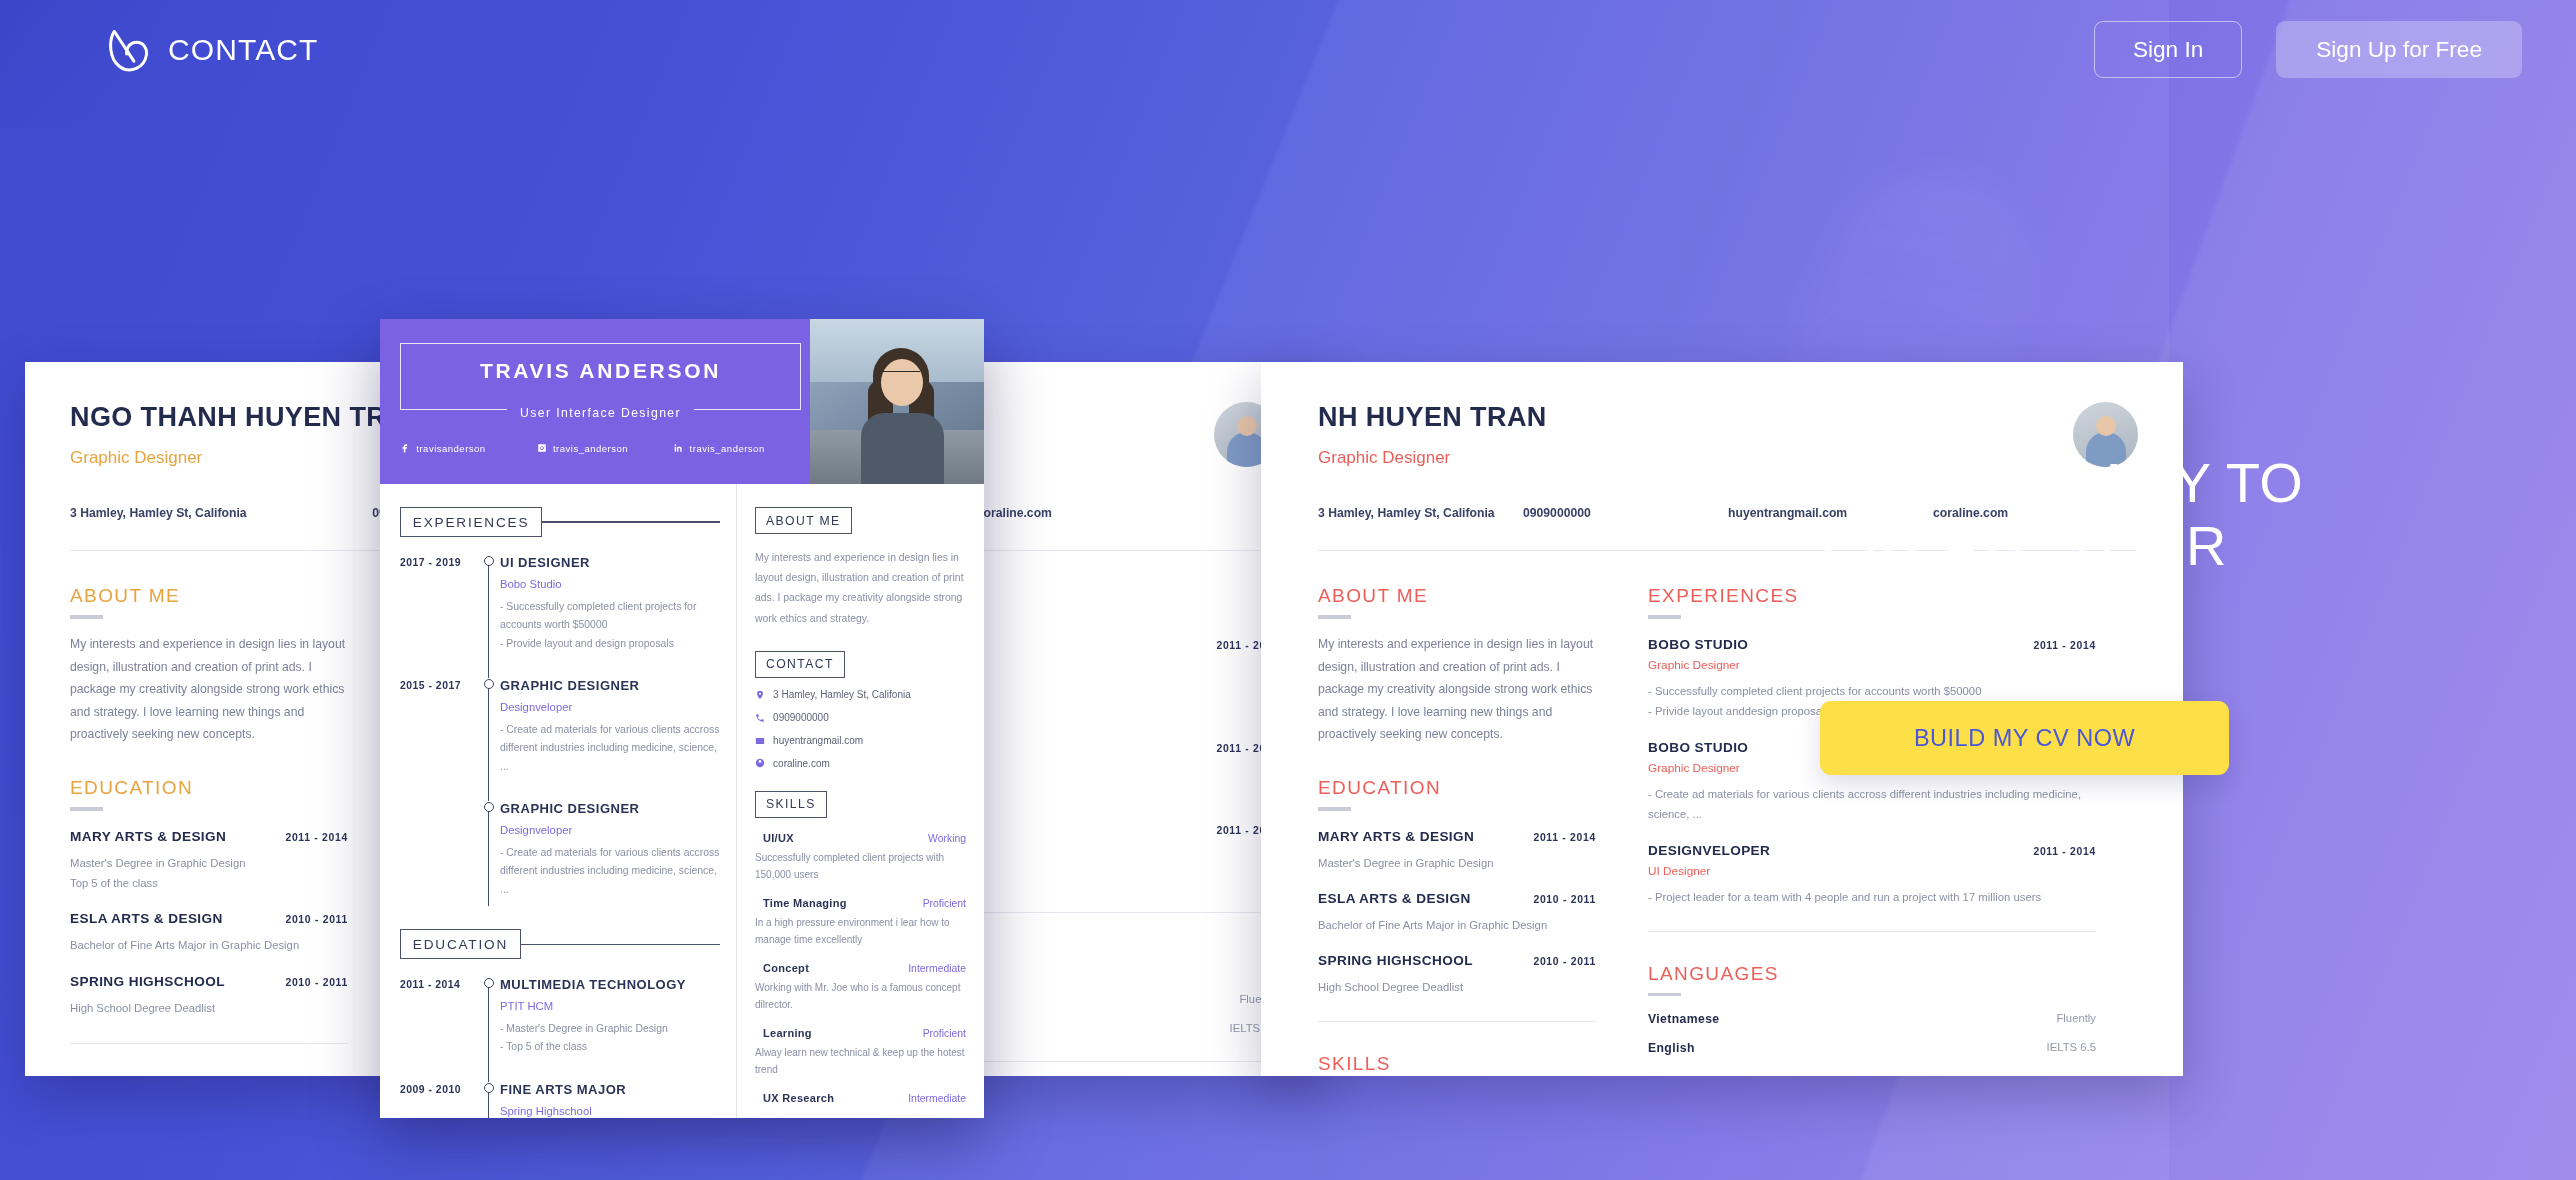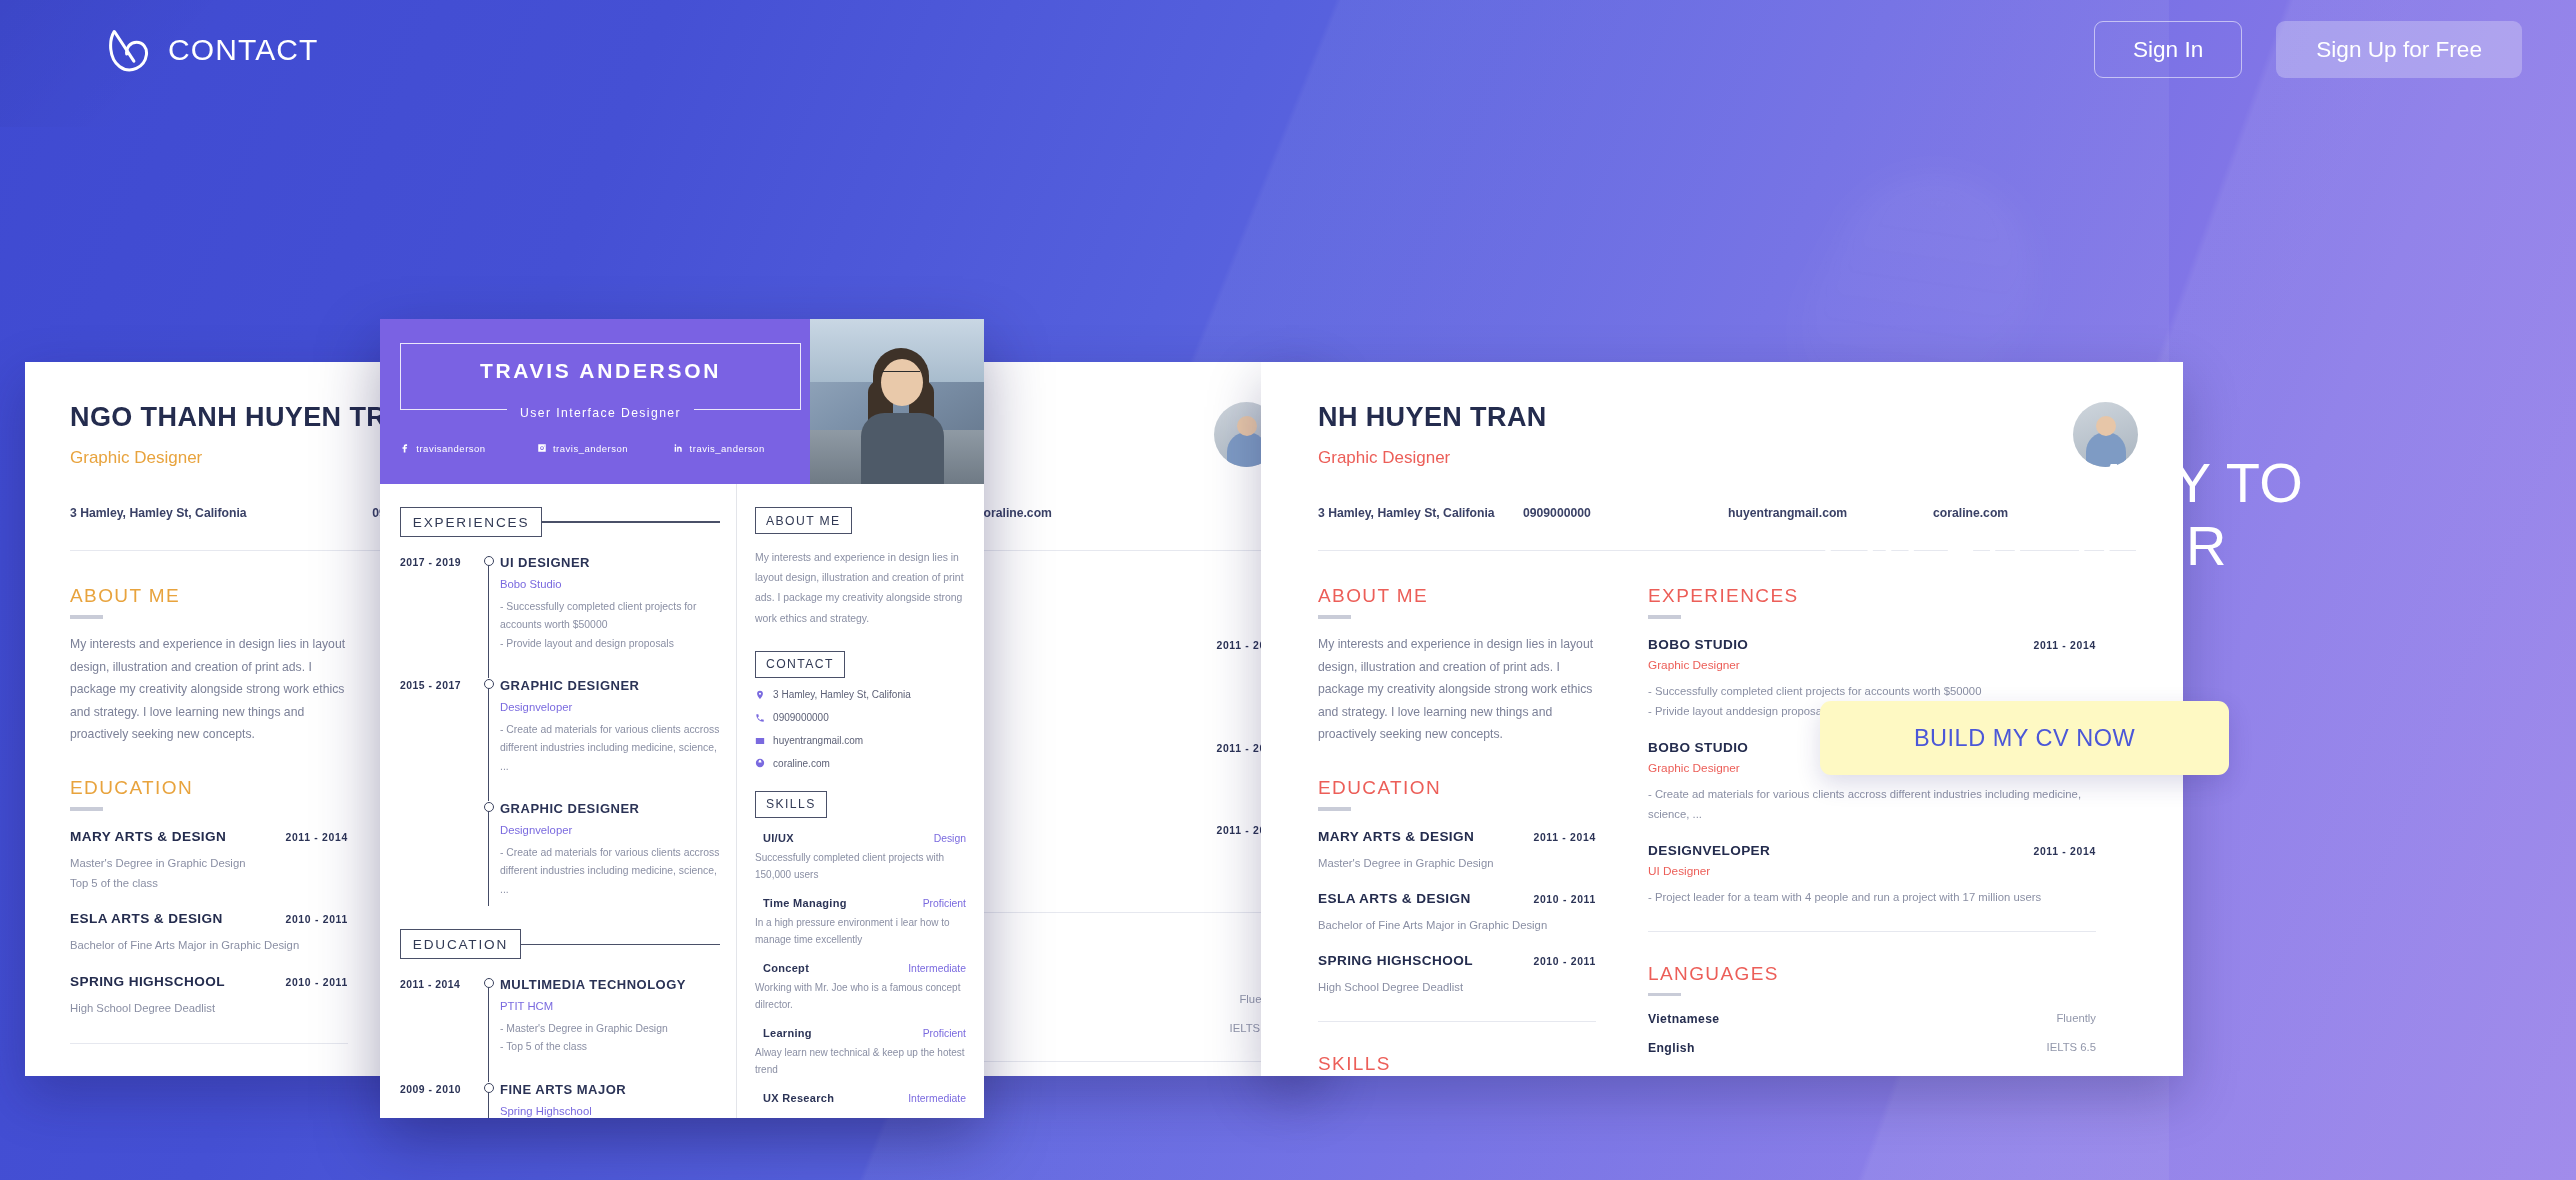--- a/index.html
+++ b/index.html
@@ -92,21 +92,21 @@
   #hero {
     position:absolute; left: 1636px; top: 452px; width: 777px; z-index: 20;
     text-align:center;
   }
   .hero-line {
     color:#fff; font-size: 56px; letter-spacing: 0.5px; line-height: 1.12;
     font-weight: 400;
   }
   #cta {
     display:block; margin: 61px auto 0 auto;
-    background:#fef9c3; color:#4b57d8; border:none; border-radius: 11px;
+    background:#fde047; color:#4b57d8; border:none; border-radius: 11px;
     font-size: 23.5px; letter-spacing: 0.5px; padding: 23.5px 0; width: 409px;
     box-shadow: 0 9px 25px rgba(40,30,110,0.16);
     cursor:pointer; font-family: inherit;
   }
 
   
   .cv { position:absolute; background:#fff; overflow:hidden; }
   #cv-left {
     left: 25px; top: 362px; width: 1299px; height: 714px;
     box-shadow: 0 20px 50px rgba(25,20,80,.30);
@@ -623,21 +623,21 @@
         <span>coraline.com</span>
       </div>
 
       <div class="boxhead small" style="margin-top:22px">
         <div class="bx">SKILLS</div>
       </div>
       <div id="mid-skills">
           <div class="sk">
             <div class="sk-top">
               <span class="sk-name">UI/UX</span>
-              <span class="sk-lvl">Design</span>
+              <span class="sk-lvl">Working</span>
             </div>
             <div class="sk-desc">Successfully completed client projects with 150,000 users</div>
           </div>
           <div class="sk">
             <div class="sk-top">
               <span class="sk-name">Time Managing</span>
               <span class="sk-lvl">Proficient</span>
             </div>
             <div class="sk-desc">In a high pressure environment i lear how to manage time excellently</div>
           </div>

